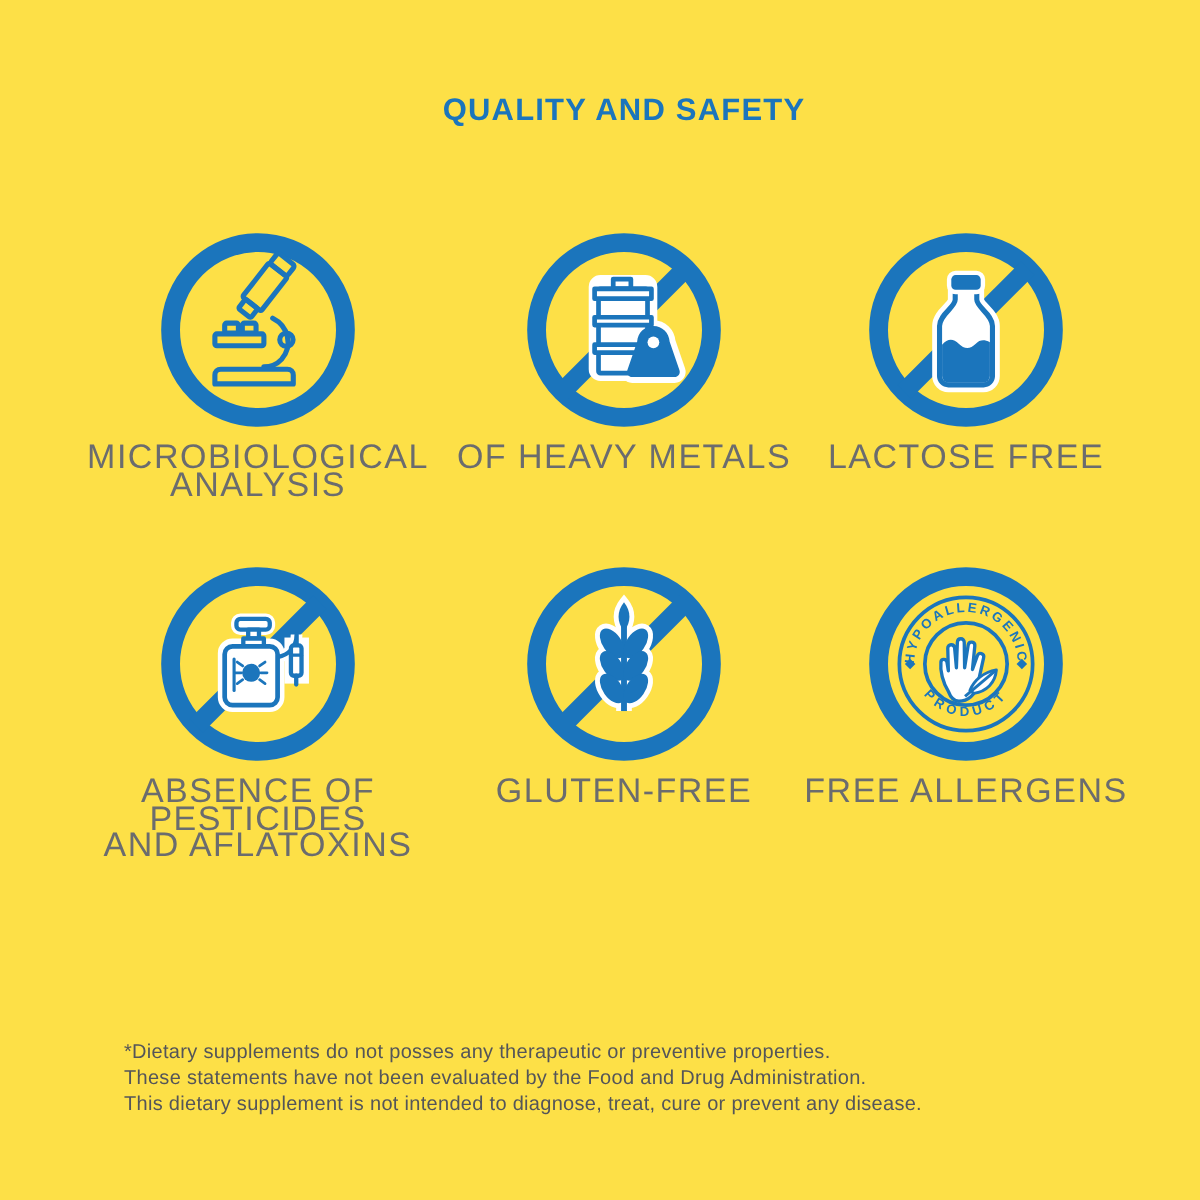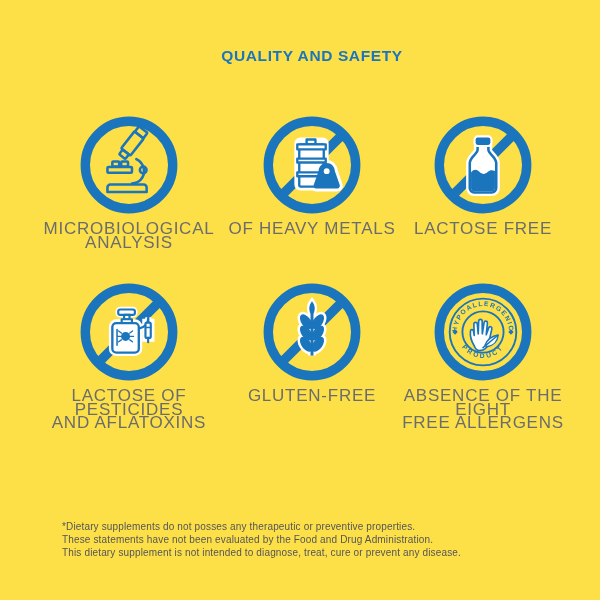--- a/index.html
+++ b/index.html
@@ -108,21 +108,21 @@
         <g class="ln" stroke-width="1.4">
           <line x1="42.2" y1="51" x2="39.4" y2="49"></line>
             <line x1="41.6" y1="54.5" x2="38.4" y2="54.5"></line>
             <line x1="42.2" y1="58" x2="39.4" y2="60"></line>
           <line x1="50.8" y1="51" x2="53.6" y2="49"></line>
             <line x1="51.4" y1="54.5" x2="54.6" y2="54.5"></line>
             <line x1="50.8" y1="58" x2="53.6" y2="60"></line>
         </g>
       </g>
     </svg>
-    <div class="cap">LACTOSE OF PESTICIDES</div>
+    <div class="cap">ABSENCE OF PESTICIDES</div>
     <div class="cap">AND AFLATOXINS</div>
   </div>
 
   <div class="cell" id="c4">
     <svg viewBox="0 0 100 100">
       <circle class="ln" cx="50" cy="50" r="44.6" stroke-width="9.6"></circle>
       <line class="ln" x1="81.5" y1="18.5" x2="18.5" y2="81.5" stroke-width="9.6"></line>
       <g class="halo" stroke-width="5">
         <line x1="50" y1="26" x2="50" y2="74" stroke-width="8"></line>
         <path d="M50,18.5 c-3.7,4.6 -3.7,10.2 0,14.8 c3.7,-4.6 3.7,-10.2 0,-14.8 z"></path>
@@ -164,21 +164,20 @@
       </text>
       <rect class="fl" x="19.6" y="48.1" width="3.8" height="3.8" transform="rotate(45 21.5 50)"></rect>
       <rect class="fl" x="76.6" y="48.1" width="3.8" height="3.8" transform="rotate(45 78.5 50)"></rect>
       <circle class="ln" cx="50" cy="50" r="21" stroke-width="1.9"></circle>
       <g>
         <path class="out" stroke-width="1.7" stroke-linejoin="round" d="M41,64 c-2.8,-4.5 -4.3,-10.5 -3.8,-15 c0.2,-1.9 2.8,-1.8 3.1,0.1 l0.7,4.4 l-0.3,-11.5 c-0.1,-2.3 3.3,-2.5 3.5,-0.1 l0.9,10 l0.5,-13 c0.1,-2.4 3.5,-2.4 3.5,0 l0.2,13 l1.8,-11.5 c0.4,-2.3 3.6,-1.9 3.4,0.4 l-1.2,12 l2.5,-7 c0.8,-2.1 3.7,-1.2 3.2,1 l-3,13.6 c-1.2,5.4 -5,8.6 -9.6,8.6 c-2.3,0 -4.2,-1.7 -5.4,-5 z"></path>
         <path class="out" stroke-width="1.5" stroke-linejoin="round" d="M52,63.5 c2,-5 7,-9.5 13.5,-10.5 c-0.5,6.5 -5,11 -11.5,12 z"></path>
         <line class="ln" x1="49.5" y1="66.5" x2="65.5" y2="53" stroke-width="1.5"></line>
       </g>
     </svg>
-    <div class="cap">ABSENCE OF THE EIGHT</div>
     <div class="cap">FREE ALLERGENS</div>
   </div>
 
   <div id="disclaimer">
     <div>*Dietary supplements do not posses any therapeutic or preventive properties.</div>
     <div>These statements have not been evaluated by the Food and Drug Administration.</div>
     <div>This dietary supplement is not intended to diagnose, treat, cure or prevent any disease.</div>
   </div>
 
 </div>

